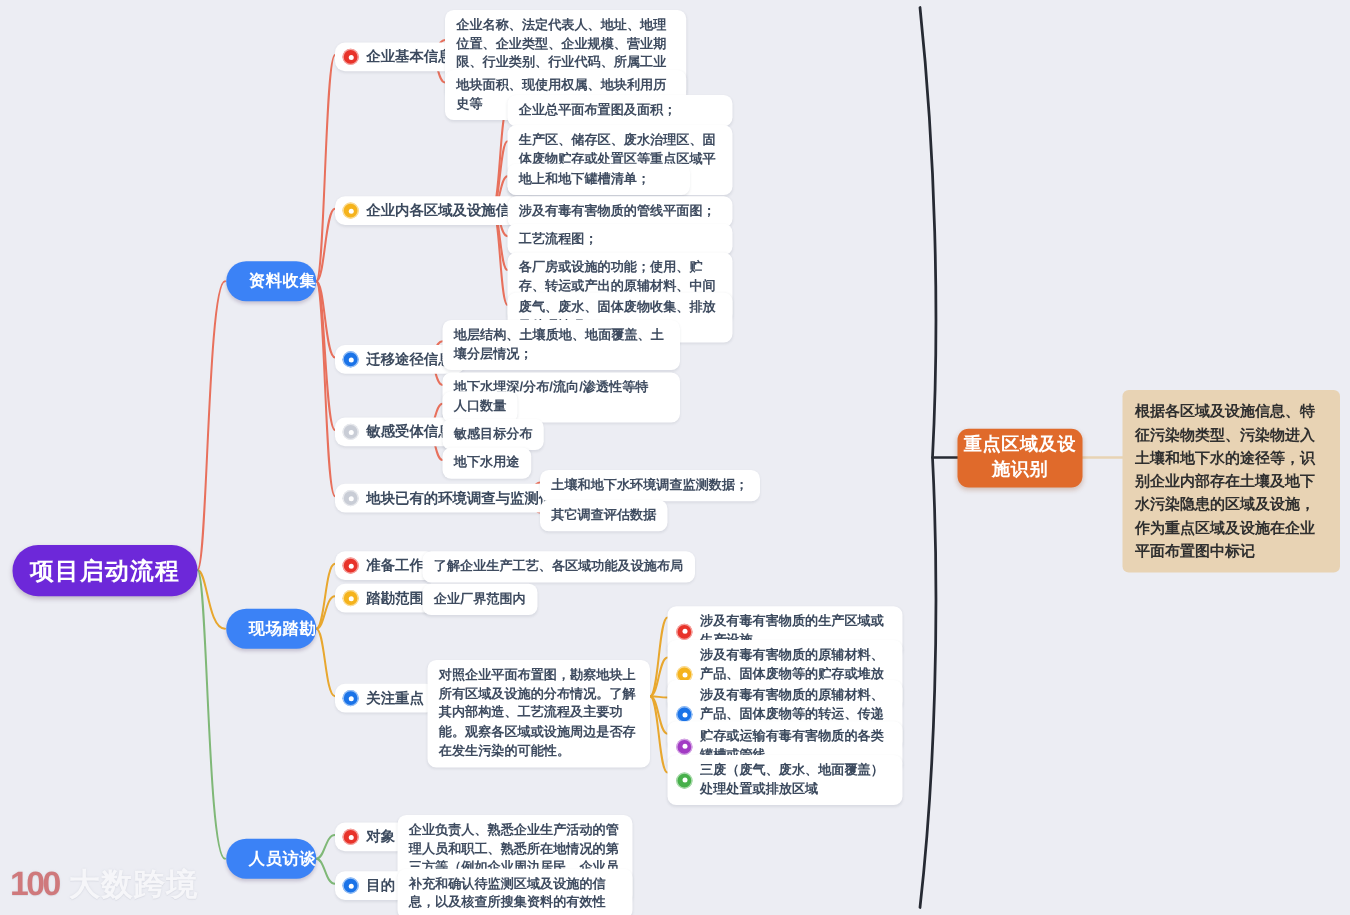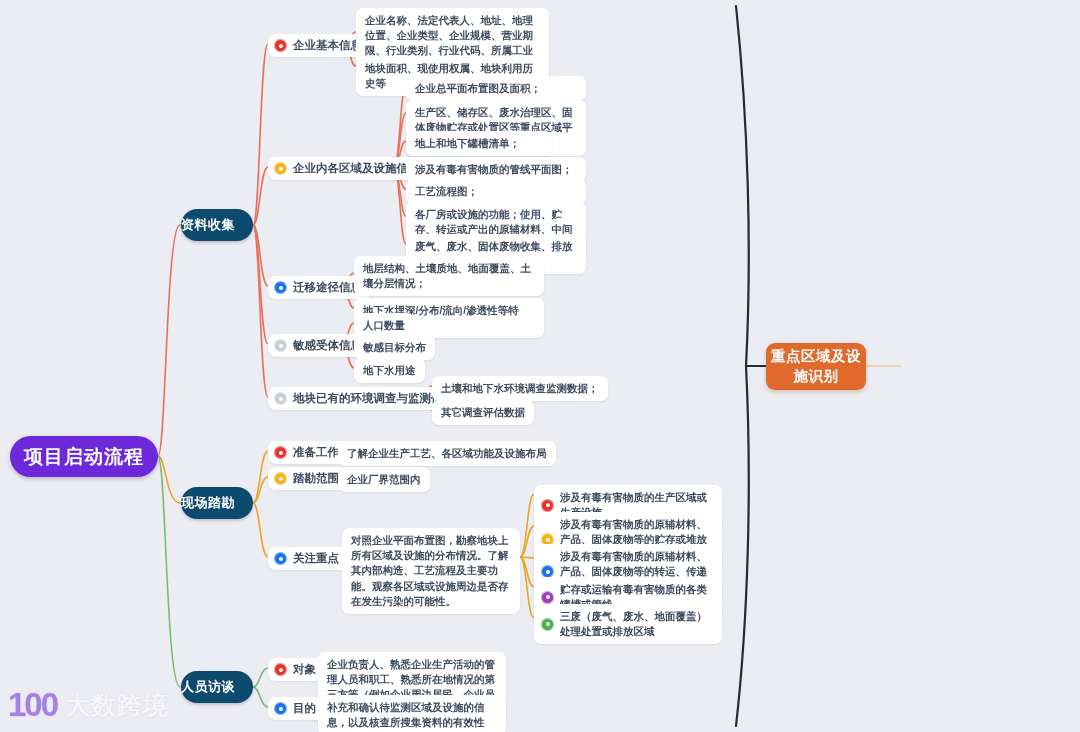--- a/index.html
+++ b/index.html
@@ -39,27 +39,27 @@
     color: #ffffff;
     border-radius: 22px;
     font-size: 19px;
     font-weight: bold;
     letter-spacing: 1px;
     justify-content: center;
     box-shadow: 0 2px 4px rgba(50,20,60,.25);
   }
   
   .branch {
-    background: #0c4a6e;
+    background: #3b82f6;
     color: #ffffff;
     border-radius: 16px;
     font-size: 13px;
     font-weight: bold;
     letter-spacing: .5px;
-    justify-content: flex-start;
+    justify-content: flex-end;
     box-shadow: 0 2px 3px rgba(70,40,90,.22);
   }
   
   .topic {
     padding: 4px 10px 4px 6px;
     font-size: 11.5px;
     font-weight: bold;
     gap: 6px;
     border-radius: 8px;
     white-space: nowrap;
@@ -136,23 +136,23 @@
 
   
   .watermark {
     position: absolute;
     left: 8px; bottom: 8px;
     display: flex; align-items: center; gap: 8px;
     opacity: .55;
     pointer-events: none;
   }
   .wm-mark {
-    font-size: 33px;
-    font-weight: bold;
-    color: #6d28d9;
+    font-size: 27px;
+    font-weight: bold;
+    color: #b91c1c;
     text-shadow: 0 0 2px #c6c9d4, 0 1px 0 #d8dae2;
     letter-spacing: -2px;
   }
   .wm-text {
     font-size: 25px;
     font-weight: bold;
     color: #ffffff;
     text-shadow: 0 0 2px #c6c9d4, 0 1px 0 #d8dae2;
     letter-spacing: 1px;
   }
@@ -368,19 +368,22 @@
     <span class="badge b-blue"></span>
     <span class="txt">目的</span>
   </div>
   <div class="node leaf" style="left:318px; top:695px; width:188px;">
     <span class="txt">补充和确认待监测区域及设施的信息，以及核查所搜集资料的有效性</span>
   </div>
 
   <div class="node result" style="left:766px; top:343px; width:100px; height:47px;">
     <span class="txt">重点区域及设施识别</span>
   </div>
+  <div class="result-body" style="position:absolute; left:898px; top:312px; width:174px;">
+    <span class="txt">根据各区域及设施信息、特征污染物类型、污染物进入土壤和地下水的途径等，识别企业内部存在土壤及地下水污染隐患的区域及设施，作为重点区域及设施在企业平面布置图中标记</span>
+  </div>
 
   <div class="watermark">
     <span class="wm-mark">100</span>
     <span class="wm-text">大数跨境</span>
   </div>
 
 </div>
 
 </body></html>

